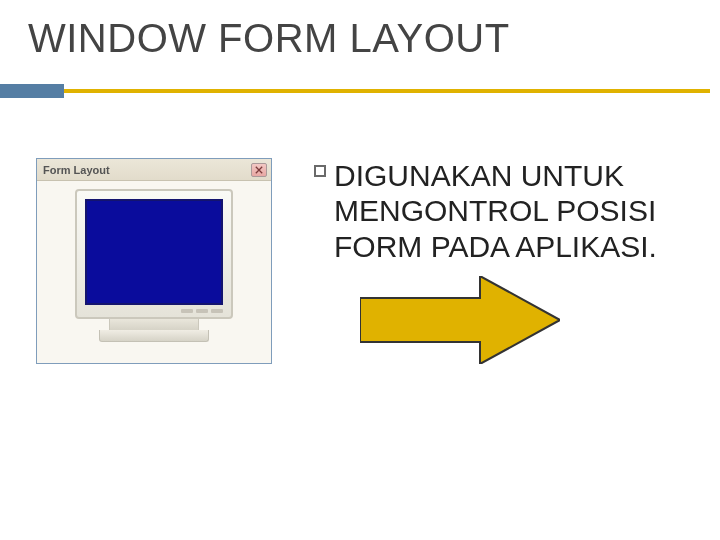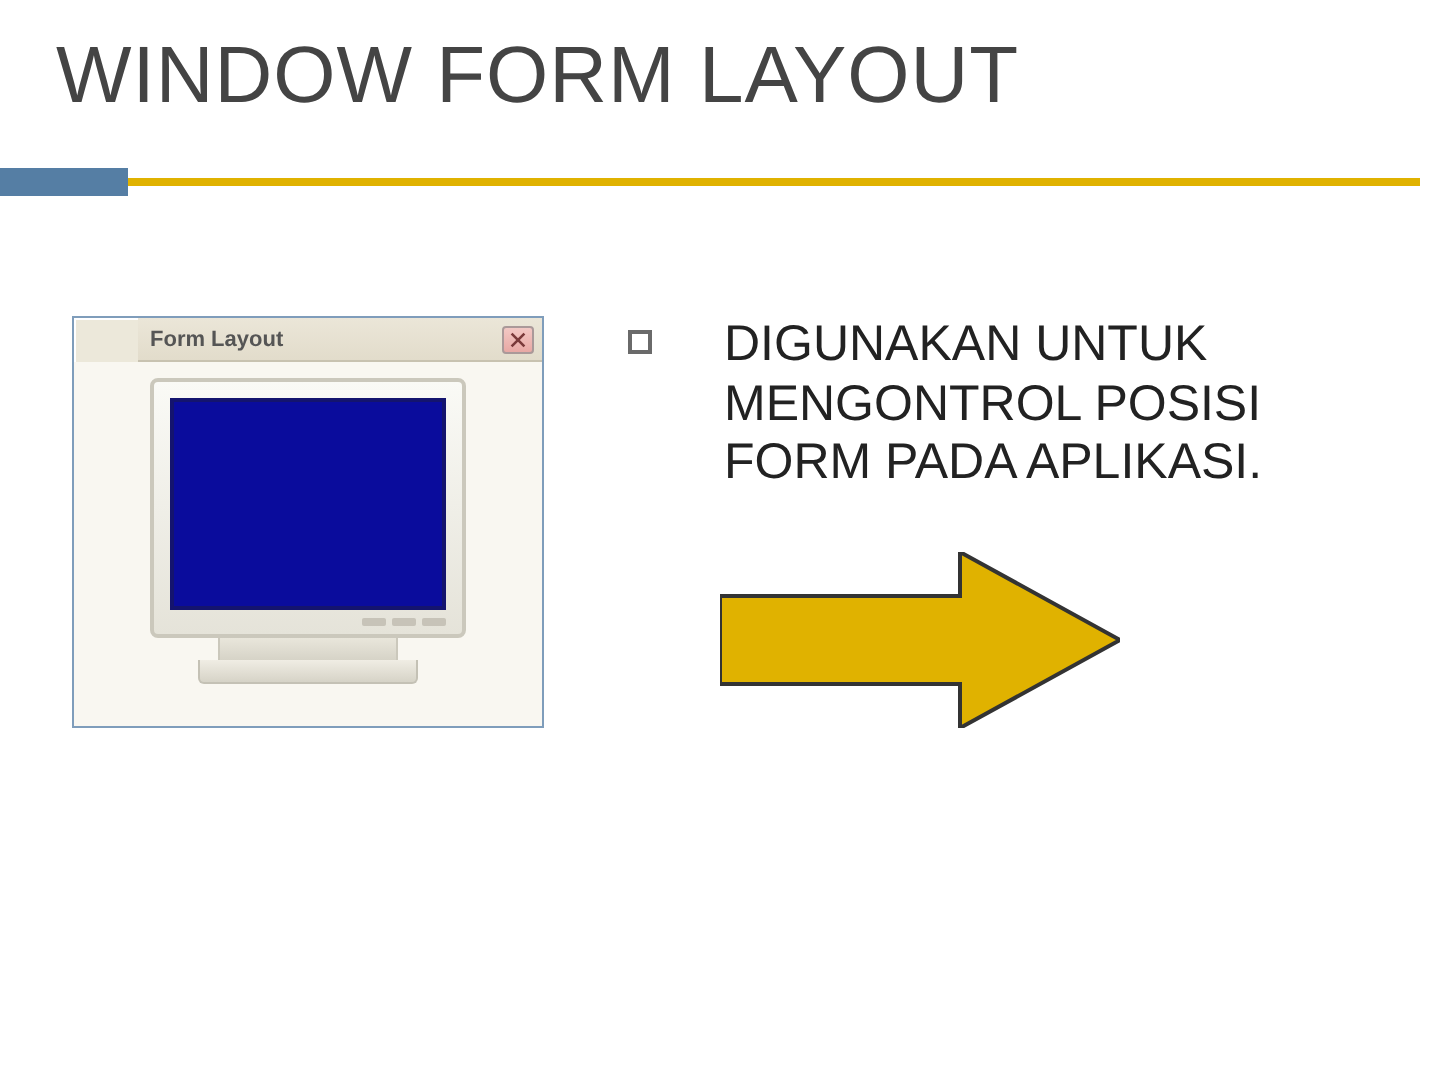--- a/index.html
+++ b/index.html
@@ -56,21 +56,20 @@
     box-shadow: 0 0 0 1px #fff inset;
   }
   .titlebar {
     height: 22px;
     background: linear-gradient(to bottom, #ebe6d8, #e2dccb);
     border-bottom: 1px solid #c8c2b0;
     display: flex;
     align-items: center;
     padding: 0 4px 0 6px;
     gap: 4px;
-    margin-left: 32px;
   }
   .titlebar .tb-label {
     font-size: 11px;
     font-weight: bold;
     color: #555;
     flex: 1;
   }
   .close-btn {
     width: 16px;
     height: 14px;
@@ -162,24 +161,23 @@
     gap: 8px;
   }
   .bullet-mark {
     width: 12px;
     height: 12px;
     border: 2px solid #6a6a6a;
     margin-top: 7px;
     flex-shrink: 0;
   }
   .bullet-text {
-    font-size: 25px;
+    font-size: 30px;
     line-height: 1.18;
     color: #222;
-    margin-left: 28px;
   }
 
   
   .arrow {
     position: absolute;
     top: 276px;
     left: 360px;
     width: 200px;
     height: 88px;
   }

